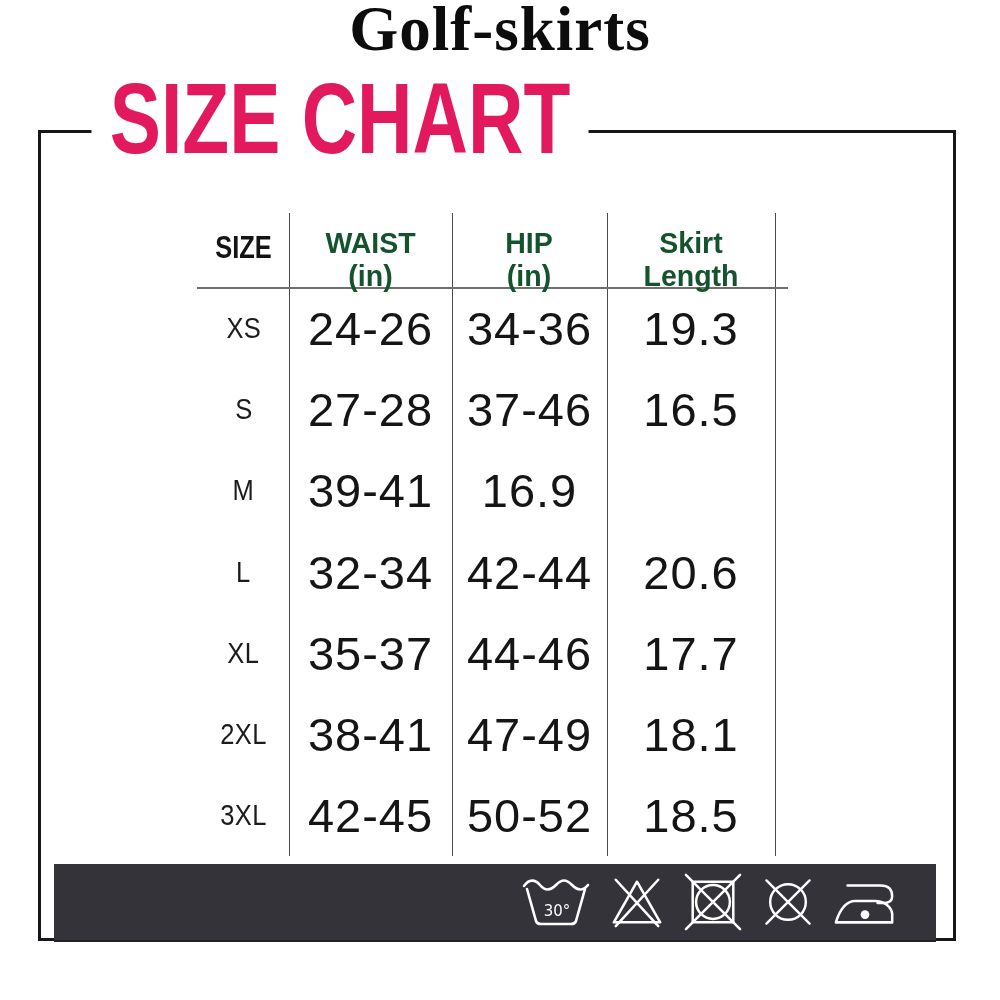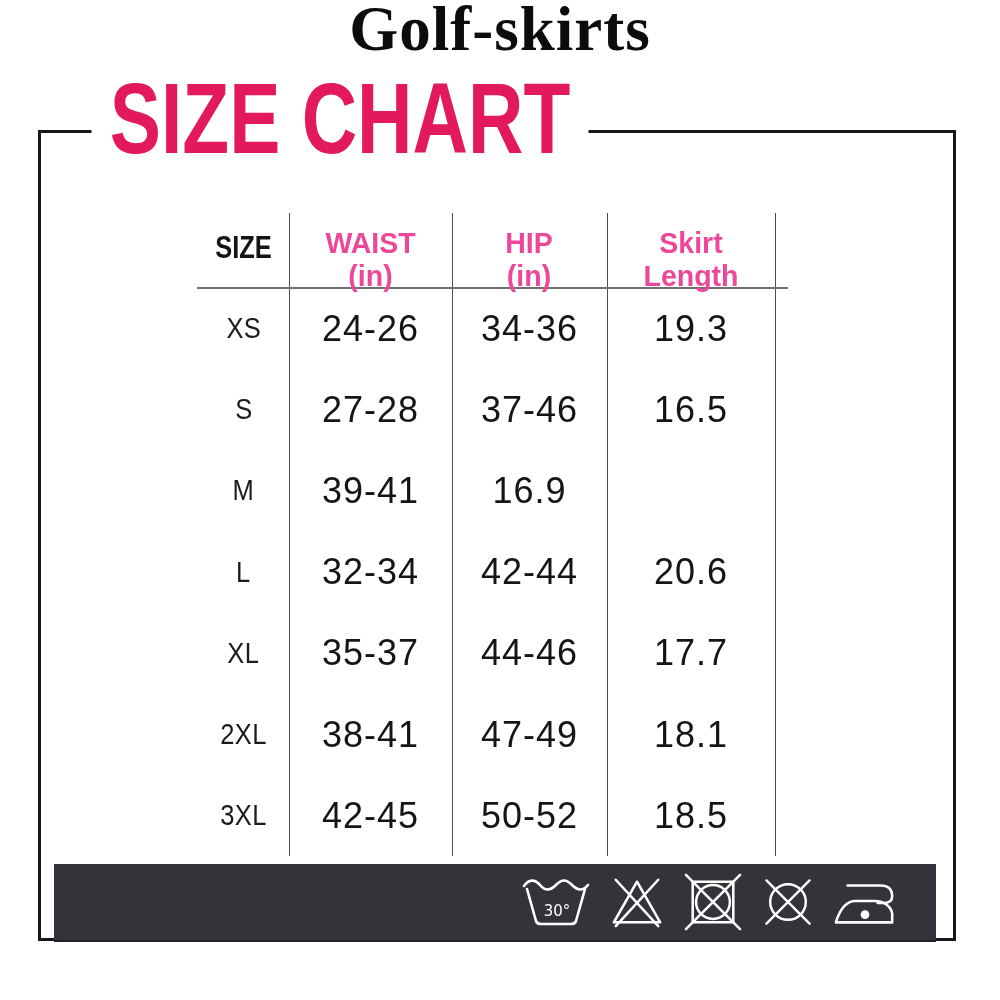--- a/index.html
+++ b/index.html
@@ -20,26 +20,26 @@
   .heading{display:inline-block;background:#ffffff;padding:0 24px;
            font-size:101px;line-height:1.0;font-weight:700;color:#E3195D;
            transform:scaleX(0.76);transform-origin:center;letter-spacing:0px;white-space:nowrap;}
 
   
   .thead,.trow{display:grid;grid-template-columns:91px 163px 155px 168px;}
   .thead{position:absolute;left:198px;top:212px;width:577px;height:76px;margin-top:9px;}
   .tbody{position:absolute;left:198px;top:288px;width:577px;}
   .trow{height:81.2px;}
   .cell{display:flex;align-items:center;justify-content:center;}
-  .th{color:#ec4899;font-weight:600;font-size:30px;line-height:33px;
+  .th{color:#14532d;font-weight:600;font-size:30px;line-height:33px;
       white-space:pre-line;text-align:center;}
   .th span{display:inline-block;transform:scaleX(0.95);white-space:pre-line;}
   .th-size{color:#141414;align-items:flex-start;padding-top:10px;}
   .th-size span{transform:scaleX(0.82);font-size:31px;}
-  .val{font-size:36px;color:#151515;letter-spacing:1px;}
+  .val{font-size:47px;color:#151515;letter-spacing:1px;}
   .size-label span{display:inline-block;transform:scaleX(0.88);
       font-size:29px;color:#1c1c1c;letter-spacing:0.5px;}
 
   
   .vline{position:absolute;top:213px;width:1px;height:643px;background:#4c4c4c;}
   .vl1{left:289px;}.vl2{left:452px;}.vl3{left:607px;}.vl4{left:775px;}
   .hline{position:absolute;left:197px;top:287px;width:591px;height:2px;background:#6f6f6f;}
 
   
   .care-bar{position:absolute;left:54px;top:864px;width:882px;height:78px;

